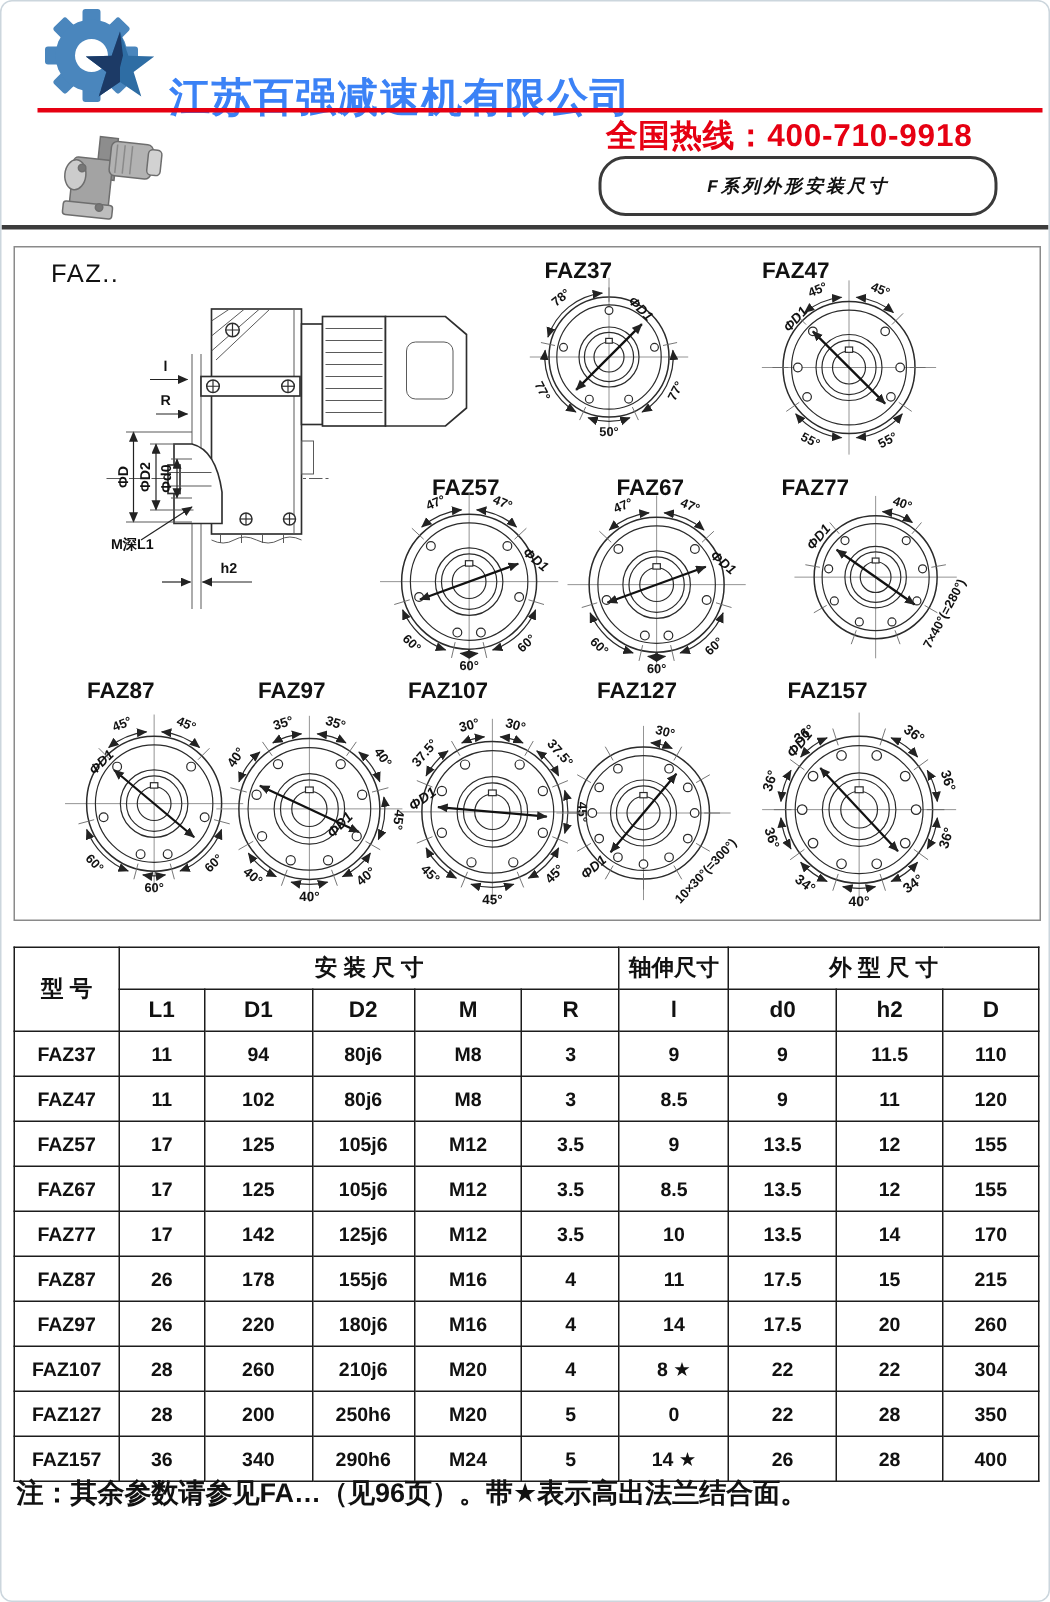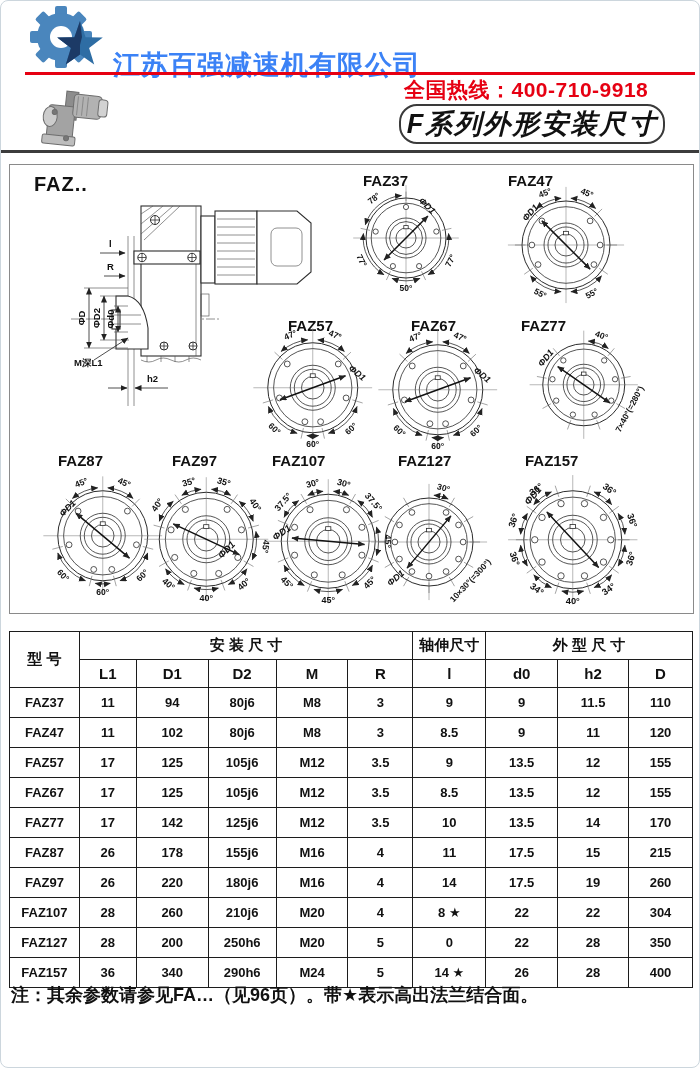--- a/index.html
+++ b/index.html
@@ -8,26 +8,26 @@
         border:1px solid #ccd6dd;border-radius:8px;overflow:hidden;box-sizing:border-box;}
   
   #company-name{position:absolute;left:112px;top:26px;font-size:27px;font-weight:bold;
         letter-spacing:1px;color:#3b82f6;margin-top:20px;}
   #hotline{position:absolute;left:403px;top:36px;font-size:21px;font-weight:bold;letter-spacing:.5px;margin-top:39px;}
   #red-rule{position:absolute;left:24px;right:4px;top:71px;height:3px;}
   #logo{position:absolute;left:26px;top:4px;}
   #product-photo{position:absolute;left:33px;top:86px;}
   #banner-pill{position:absolute;left:398px;top:103px;width:262px;height:36px;
         border:2px solid #3a3a3a;border-radius:18px;display:flex;align-items:center;justify-content:center;
-        font-size:27px;font-weight:bold;font-style:italic;letter-spacing:2px;background:#fff;}
+        font-size:12px;font-weight:bold;font-style:italic;letter-spacing:2px;background:#fff;font-family:Liberation Mono, monospace;}
   #dark-rule{position:absolute;left:0;right:0;top:149px;height:3px;background:#3c3c3c;}
   
   #drawing-box{position:absolute;left:8px;top:163px;width:683px;height:448px;
         border:1px solid #8a8a8a;background:#fff;}
-  #main-label{position:absolute;left:33px;top:172px;font-size:20px;font-weight:bold;letter-spacing:1px;}
+  #main-label{position:absolute;left:33px;top:172px;font-size:17px;font-weight:normal;letter-spacing:1px;}
   .fig-title{position:absolute;font-size:15px;font-weight:bold;color:#111;white-space:nowrap;}
   .flange{position:absolute;}
   #main-drawing{position:absolute;left:15px;top:175px;}
   .tl{stroke:#2e2e2e;fill:#fff;stroke-width:1.1}
   .tn{stroke:#555;fill:none;stroke-width:.65}
   .dim{stroke:#222;fill:none;stroke-width:.8}
   text.dl{font-family:"Liberation Sans",sans-serif;font-size:9.5px;font-weight:bold;fill:#111;}
   .bolt circle{fill:#fff;stroke:#2e2e2e;stroke-width:1}
   .bolt line{stroke:#2e2e2e;stroke-width:.8}
   
@@ -299,21 +299,21 @@
         </tr>
         <tr>
           <td>FAZ97</td>
           <td>26</td>
           <td>220</td>
           <td>180j6</td>
           <td>M16</td>
           <td>4</td>
           <td>14</td>
           <td>17.5</td>
-          <td>19</td>
+          <td>20</td>
           <td>260</td>
         </tr>
         <tr>
           <td>FAZ107</td>
           <td>28</td>
           <td>260</td>
           <td>210j6</td>
           <td>M20</td>
           <td>4</td>
           <td>8 ★</td>

